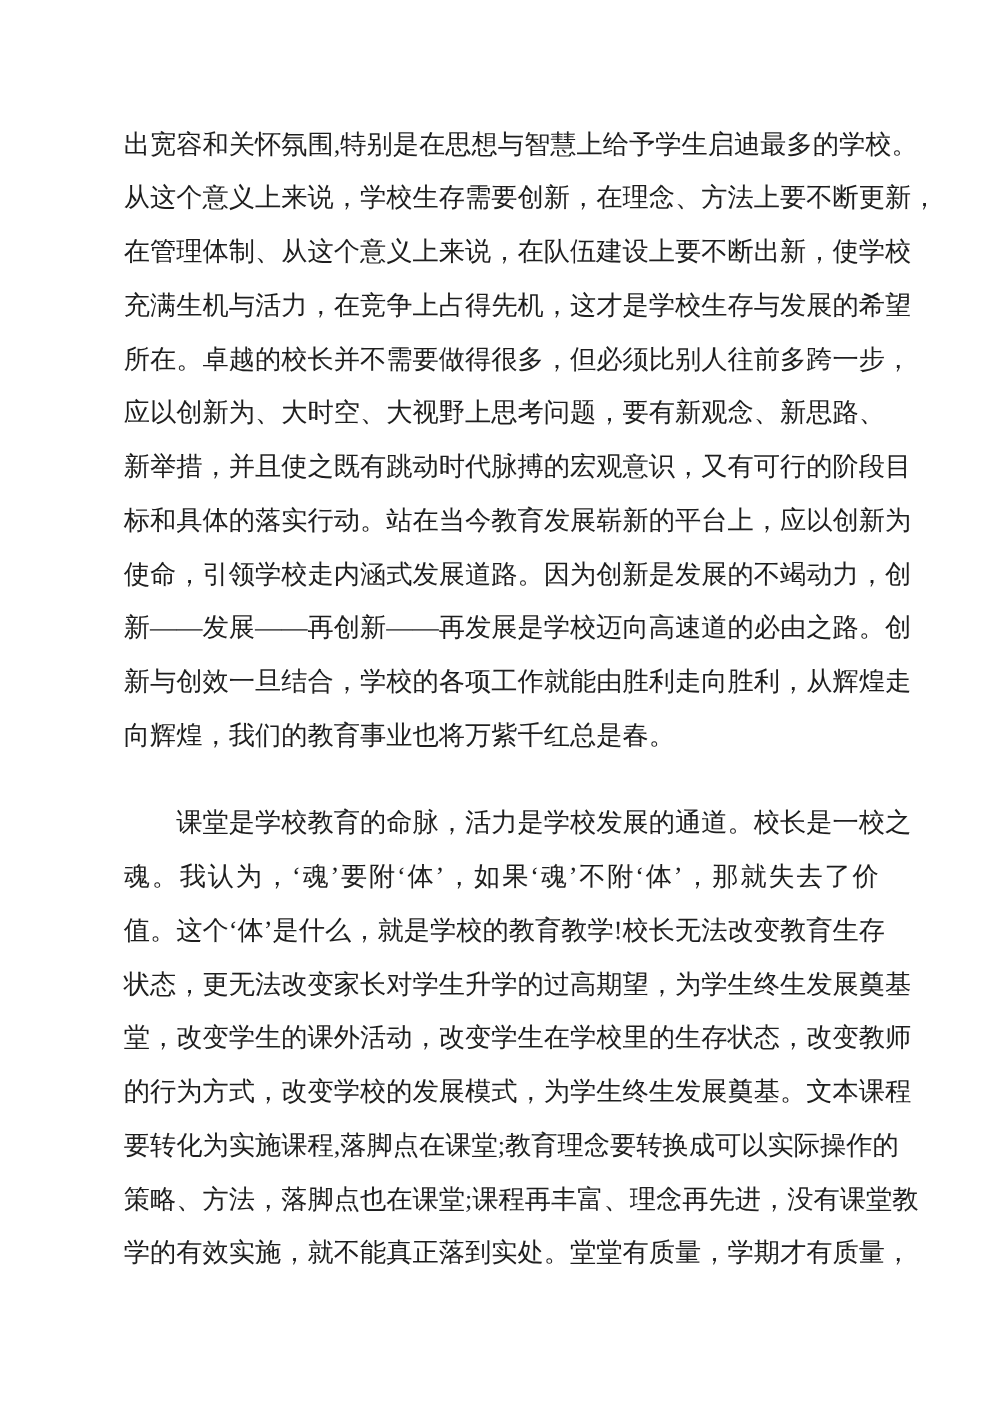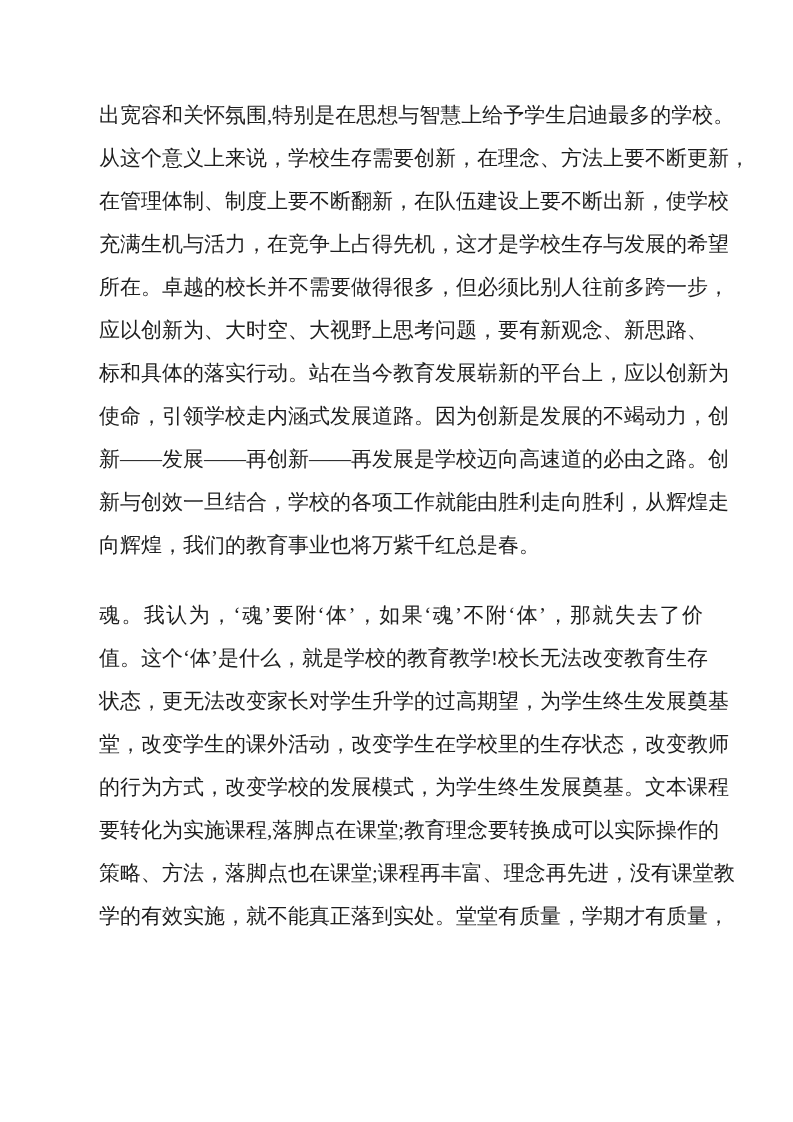--- a/index.html
+++ b/index.html
@@ -50,31 +50,33 @@
   }
 </style>
 </head>
 <body>
 
 <div class="page">
   <div class="text-block">
       <div class="paragraph">
         <div class="text-line">出宽容和关怀氛围,特别是在思想与智慧上给予学生启迪最多的学校。</div>
         <div class="text-line">从这个意义上来说，学校生存需要创新，在理念、方法上要不断更新，</div>
-        <div class="text-line">在管理体制、制度上要不断翻新，在队伍建设上要不断出新，使学校</div>
+        <div class="text-line">在管理体制、从这个意义上来说，在队伍建设上要不断出新，使学校</div>
         <div class="text-line">充满生机与活力，在竞争上占得先机，这才是学校生存与发展的希望</div>
         <div class="text-line">所在。卓越的校长并不需要做得很多，但必须比别人往前多跨一步，</div>
         <div class="text-line">应以创新为、大时空、大视野上思考问题，要有新观念、新思路、</div>
+        <div class="text-line">新举措，并且使之既有跳动时代脉搏的宏观意识，又有可行的阶段目</div>
         <div class="text-line">标和具体的落实行动。站在当今教育发展崭新的平台上，应以创新为</div>
         <div class="text-line">使命，引领学校走内涵式发展道路。因为创新是发展的不竭动力，创</div>
         <div class="text-line">新——发展——再创新——再发展是学校迈向高速道的必由之路。创</div>
         <div class="text-line">新与创效一旦结合，学校的各项工作就能由胜利走向胜利，从辉煌走</div>
         <div class="text-line last">向辉煌，我们的教育事业也将万紫千红总是春。</div>
       </div>
       <div class="paragraph">
+        <div class="text-line indent">课堂是学校教育的命脉，活力是学校发展的通道。校长是一校之</div>
         <div class="text-line">魂。我认为，‘魂’要附‘体’，如果‘魂’不附‘体’，那就失去了价</div>
         <div class="text-line">值。这个‘体’是什么，就是学校的教育教学!校长无法改变教育生存</div>
         <div class="text-line">状态，更无法改变家长对学生升学的过高期望，为学生终生发展奠基</div>
         <div class="text-line">堂，改变学生的课外活动，改变学生在学校里的生存状态，改变教师</div>
         <div class="text-line">的行为方式，改变学校的发展模式，为学生终生发展奠基。文本课程</div>
         <div class="text-line">要转化为实施课程,落脚点在课堂;教育理念要转换成可以实际操作的</div>
         <div class="text-line">策略、方法，落脚点也在课堂;课程再丰富、理念再先进，没有课堂教</div>
         <div class="text-line last">学的有效实施，就不能真正落到实处。堂堂有质量，学期才有质量，</div>
       </div>
     </div>

